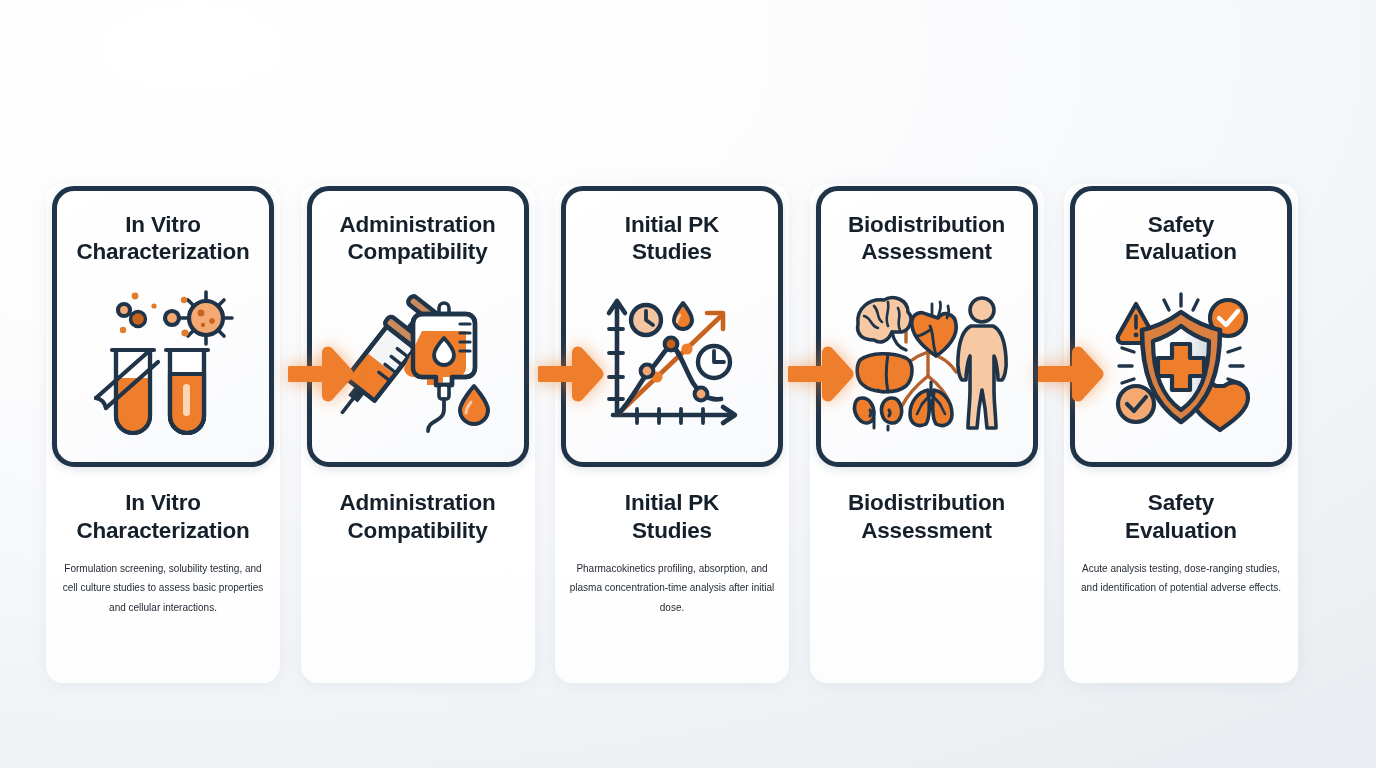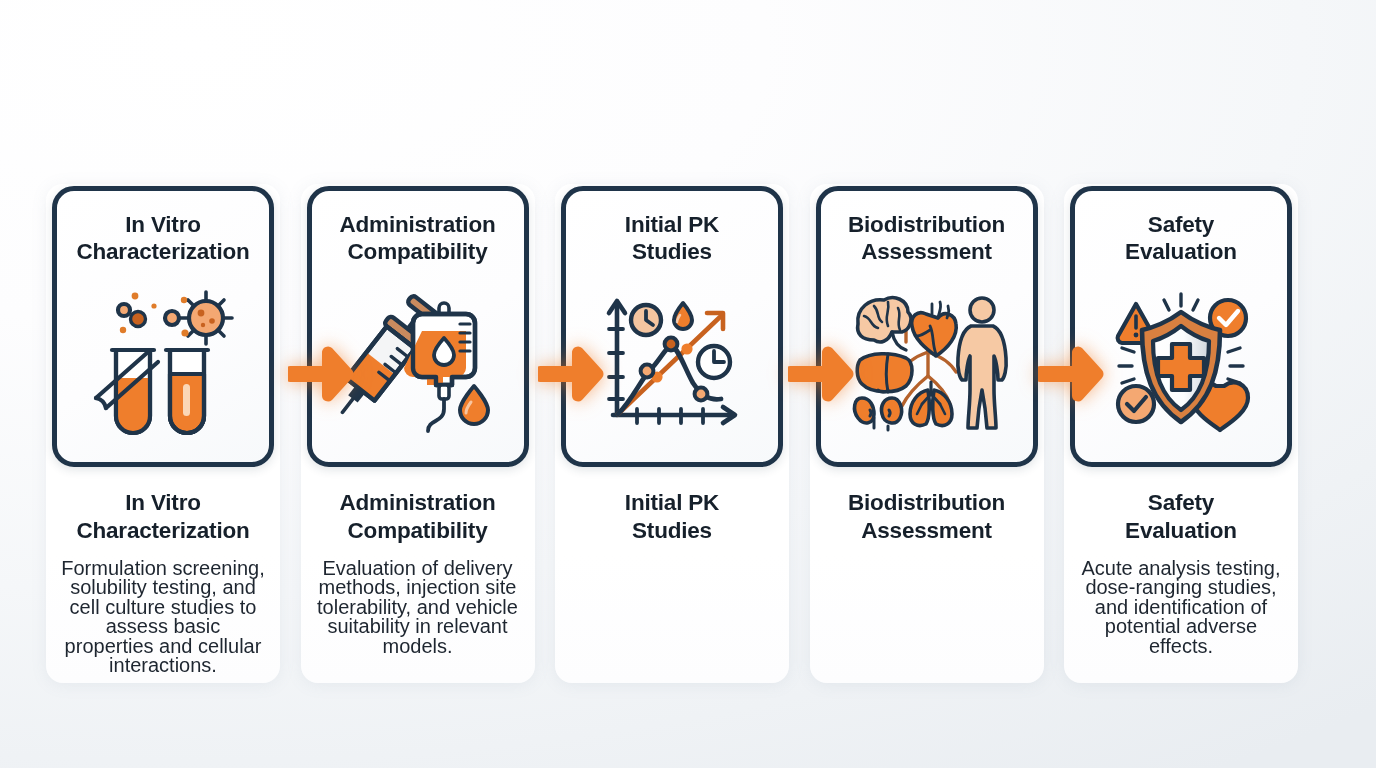--- a/index.html
+++ b/index.html
@@ -94,21 +94,21 @@
     line-height: 28px;
     font-weight: bold;
     color: #16202b;
     letter-spacing: -0.2px;
   }
 
   .step-desc {
     margin-top: 14px;
     width: 205px;
     text-align: center;
-    font-size: 20px;
+    font-size: 10px;
     line-height: 19.4px;
     color: #1e2630;
   }
 
   
   .arrow {
     position: absolute;
     top: 345px;
     width: 68px;
     height: 64px;
@@ -236,21 +236,20 @@
               <path d="M134 100 c0 0 -14 16 -14 24 a14 14 0 0 0 28 0 c0 -8 -14 -24 -14 -24 z" fill="#ef7e2c" stroke-width="4"></path>
               <path d="M131 116 c-3 4 -5 8 -5 11" stroke="#ffffff" stroke-width="3" opacity="0.55"></path>
             </g>
           </svg>
         </div>
       </div>
       <div class="step-title">
         <div>Administration</div>
         <div>Compatibility</div>
       </div>
-      <div class="step-desc">Evaluation of delivery methods, injection site tolerability, and vehicle suitability in relevant models.</div>
     </div>
 
     <div class="step">
       <div class="card">
         <div class="card-title">
           <div>Initial PK</div>
           <div>Studies</div>
         </div>
         <div class="card-icon">
           <svg width="155" height="148" viewBox="0 0 155 148">
@@ -296,20 +295,21 @@
               <path d="M88 16 c0 0 -9 11 -9 17 a9 9 0 0 0 18 0 c0 -6 -9 -17 -9 -17 z" fill="#ef7e2c" stroke-width="4"></path>
               <path d="M85 28 c-2 3 -3 5 -3 7" stroke="#ffffff" stroke-width="2.6" opacity="0.6"></path>
             </g>
           </svg>
         </div>
       </div>
       <div class="step-title">
         <div>Initial PK</div>
         <div>Studies</div>
       </div>
+      <div class="step-desc">Pharmacokinetics profiling, absorption, and plasma concentration-time analysis after initial dose.</div>
     </div>
 
     <div class="step">
       <div class="card">
         <div class="card-title">
           <div>Biodistribution</div>
           <div>Assessment</div>
         </div>
         <div class="card-icon">
           <svg width="165" height="150" viewBox="0 0 165 150">

